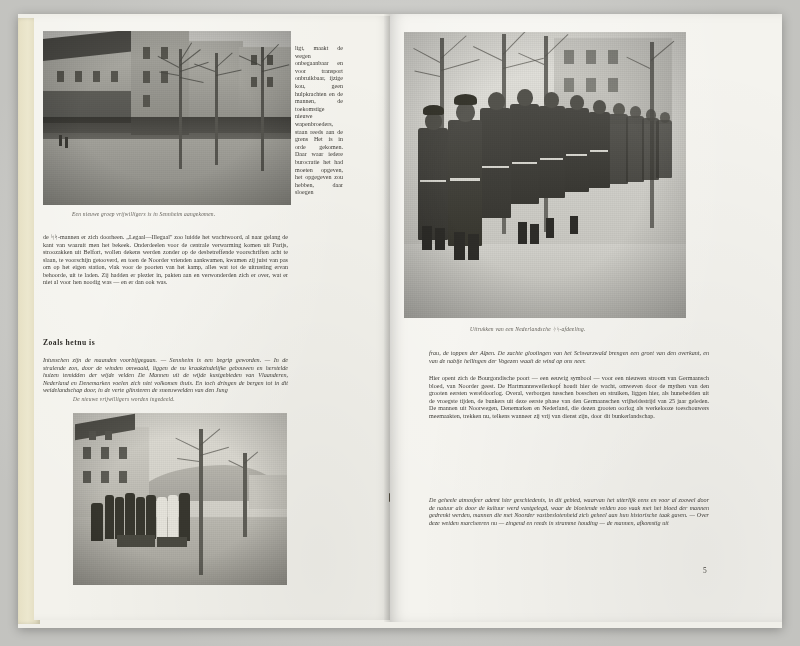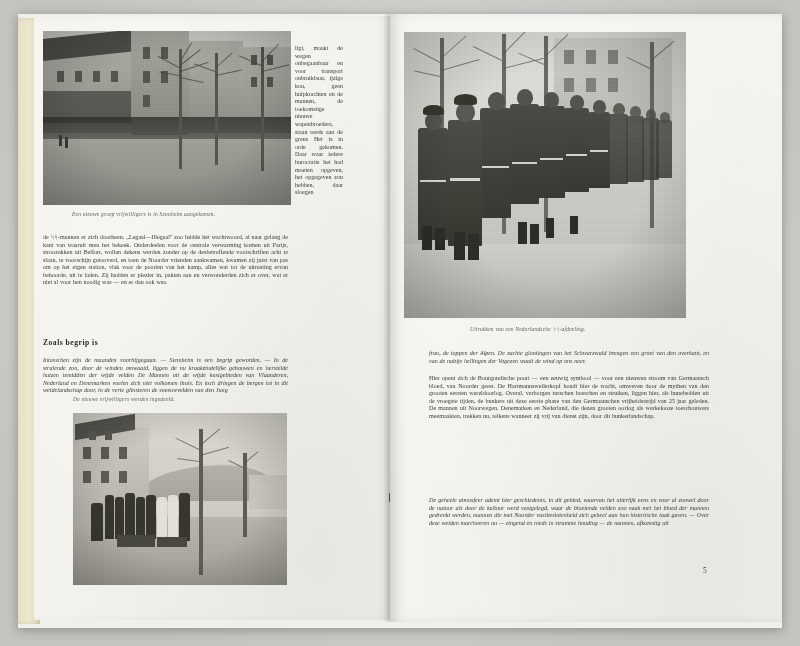--- a/index.html
+++ b/index.html
@@ -256,21 +256,21 @@
     <div class="bar-branch" style="left:219px;top:40px;width:28px;transform:rotate(-14deg);"></div>
     <div class="bar-branch" style="left:218px;top:34px;width:24px;transform:rotate(204deg);"></div>
     <div class="grainy"></div>
     <div class="vign"></div>
   </div>
 
   <div class="caption" id="cap-barracks" style="left:72px;top:211px;">Een nieuwe groep vrijwilligers is in Sennheim aangekomen.</div>
 
   <div class="col" id="left-body-main" style="left:43px;top:234px;width:245px;">de ᛋᛋ-mannen er zich doorheen. „Legaal—Illegaal" zoo luidde het wachtwoord, al naar gelang de kant van waaruit men het bekeek. Onderdeelen voor de centrale verwarming komen uit Parijs, stroozakken uit Belfort, wollen dekens werden zonder op de desbetreffende voorschriften acht te slaan, te voorschijn getooverd, en toen de Noorder vrienden aankwamen, kwamen zij juist van pas om op het eigen station, vlak voor de poorten van het kamp, alles wat tot de uitrusting ervan behoorde, uit te laden. Zij hadden er plezier in, pakten aan en verwonderden zich er over, wat er niet al voor hen noodig was — en er dan ook was.</div>
 
-  <div class="sec-head" id="left-section-heading" style="left:43px;top:338px;">Zoals begrip is</div>
+  <div class="sec-head" id="left-section-heading" style="left:43px;top:338px;">Zoals hetnu is</div>
 
   <div class="col ital" id="left-body-after" style="left:43px;top:357px;width:245px;">Intusschen zijn de maanden voorbijgegaan. — Sennheim is een begrip geworden. — In de stralende zon, door de winden omwaaid, liggen de nu kraakzindelijke gebouwen en herstelde huizen temidden der wijde velden De Mannen uit de wijde kustgebieden van Vlaanderen, Nederland en Denemarken voelen zich niet volkomen thuis. En toch dringen de bergen tot in dit weidelandschap door, in de verte glinsteren de sneeuwvelden van den Jung</div>
 
   <div class="col narrow" id="left-col-right-top" style="left:295px;top:45px;width:48px;">ligt, maakt de wegen onbegaanbaar en voor transport onbruikbaar, ijzige kou, geen hulpkrachten en de mannen, de toekomstige nieuwe wapenbroeders, staan reeds aan de grens Het is in orde gekomen. Daar waar iedere burocratie het had moeten opgeven, het opgegeven zou hebben, daar sloegen</div>
 
   <div class="caption" id="cap-assign" style="left:73px;top:396px;">De nieuwe vrijwilligers worden ingedeeld.</div>
 
   <div class="photo" id="photo-assign">
     <div class="sky"></div>
     <div class="as-hill"></div>

